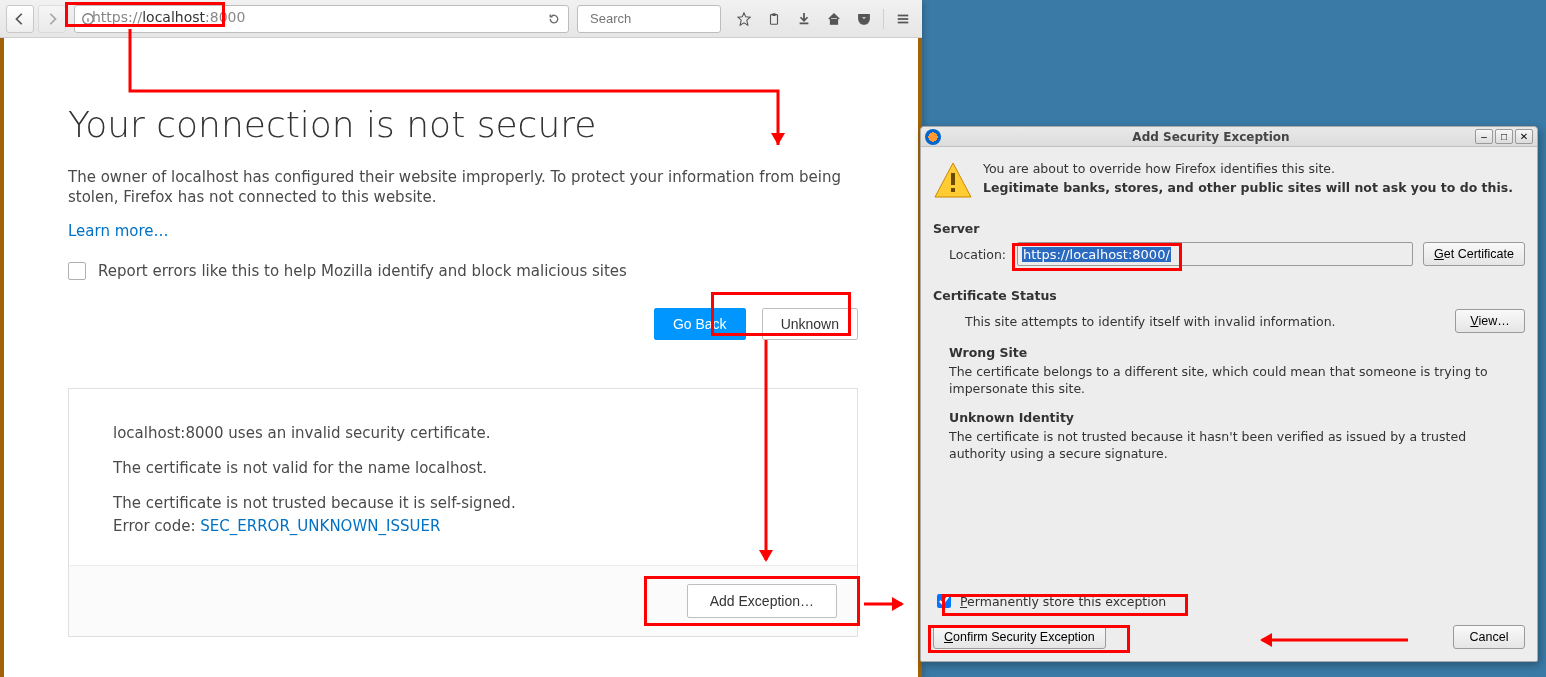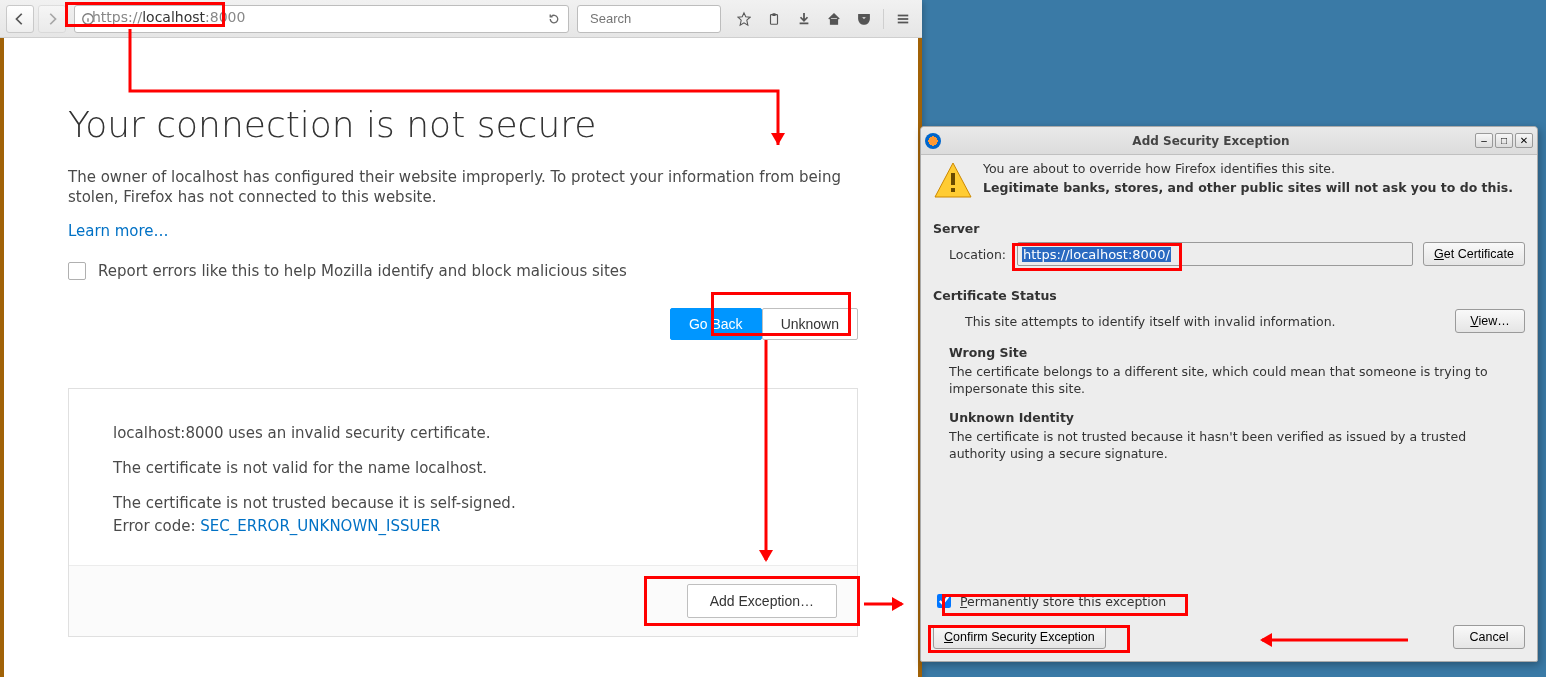--- a/index.html
+++ b/index.html
@@ -26,34 +26,34 @@
   .tb-ico svg{width:16px;height:16px;fill:#555;}
   .tb-sep{width:1px;height:20px;background:#cfcfcf;margin:0 2px;}
 
   .ff-content{position:absolute;left:4px;top:38px;right:4px;bottom:0;background:#fff;overflow:hidden;padding:0;}
   .page{padding:26px 0 0 64px;width:850px;}
   h1.hdg{font-weight:300;font-size:36px;color:#333;margin:40px 0 22px 0;letter-spacing:0;}
   .para{font-size:15px;color:#4a4a4a;line-height:1.35;max-width:790px;margin-top:8px;}
   .link{color:#0071c5;cursor:pointer;font-size:15px;display:inline-block;margin-top:14px;}
   .report-row{display:flex;align-items:center;gap:12px;margin-top:22px;font-size:15px;color:#4a4a4a;}
   .chk{width:18px;height:18px;border:1px solid #b0b0b0;border-radius:2px;background:#fff;}
-  .btn-row{margin-top:28px;display:flex;gap:0;width:790px;justify-content:flex-end;}
+  .btn-row{margin-top:28px;display:flex;gap:16px;width:790px;justify-content:flex-end;}
   .btn{height:32px;padding:0 18px;font-size:14px;border-radius:2px;cursor:pointer;}
   .btn.primary{background:#0096ff;color:#fff;border:1px solid #0096ff;}
   .btn.secondary{background:#fff;color:#333;border:1px solid #bfbfbf;}
 
   .adv-panel{margin-top:48px;width:790px;border:1px solid #e0e0e0;}
   .adv-body{padding:34px 44px 28px 44px;font-size:15px;color:#4a4a4a;line-height:1.4;}
   .adv-body p{margin:0 0 14px 0;}
   .errc{color:#0071c5;}
   .adv-foot{border-top:1px solid #ececec;background:#fbfbfb;padding:18px 20px;display:flex;justify-content:flex-end;}
 
   
   .dlg-window{position:absolute;left:920px;top:126px;width:618px;height:536px;background:#ededed;border:1px solid #aaa;border-radius:4px 4px 2px 2px;box-shadow:2px 3px 8px rgba(0,0,0,.3);}
-  .dlg-title{height:28px;background:linear-gradient(#e9e9e9,#dcdcdc);border-bottom:1px solid #c0c0c0;display:flex;align-items:center;padding:4px 4px;font-size:12px;font-weight:bold;color:#444;border-radius:4px 4px 0 0;}
+  .dlg-title{height:20px;background:linear-gradient(#e9e9e9,#dcdcdc);border-bottom:1px solid #c0c0c0;display:flex;align-items:center;padding:4px 4px;font-size:12px;font-weight:bold;color:#444;border-radius:4px 4px 0 0;}
   .dlg-title .ico{width:16px;height:16px;margin-right:6px;background:radial-gradient(circle,#ff9933 40%,#0066cc 42%);border-radius:50%;}
   .dlg-title-text{flex:1;text-align:center;}
   .dlg-winbtns{display:flex;gap:2px;}
   .dlg-winbtns button{width:18px;height:15px;border:1px solid #9a9a9a;background:linear-gradient(#f7f7f7,#dcdcdc);font-size:10px;line-height:1;padding:0;display:flex;align-items:center;justify-content:center;border-radius:2px;}
   .dlg-body{position:absolute;left:0;top:24px;right:0;bottom:0;padding:10px 12px 12px 12px;font-size:12.5px;color:#333;}
   .warn-row{display:flex;gap:10px;align-items:flex-start;}
   .warn-ico{width:40px;min-width:40px;height:38px;}
   .warn-txt p{margin:0 0 4px 0;}
   .warn-txt .bold{font-weight:bold;}
   .sect-h{font-weight:bold;margin:22px 0 6px 0;}

